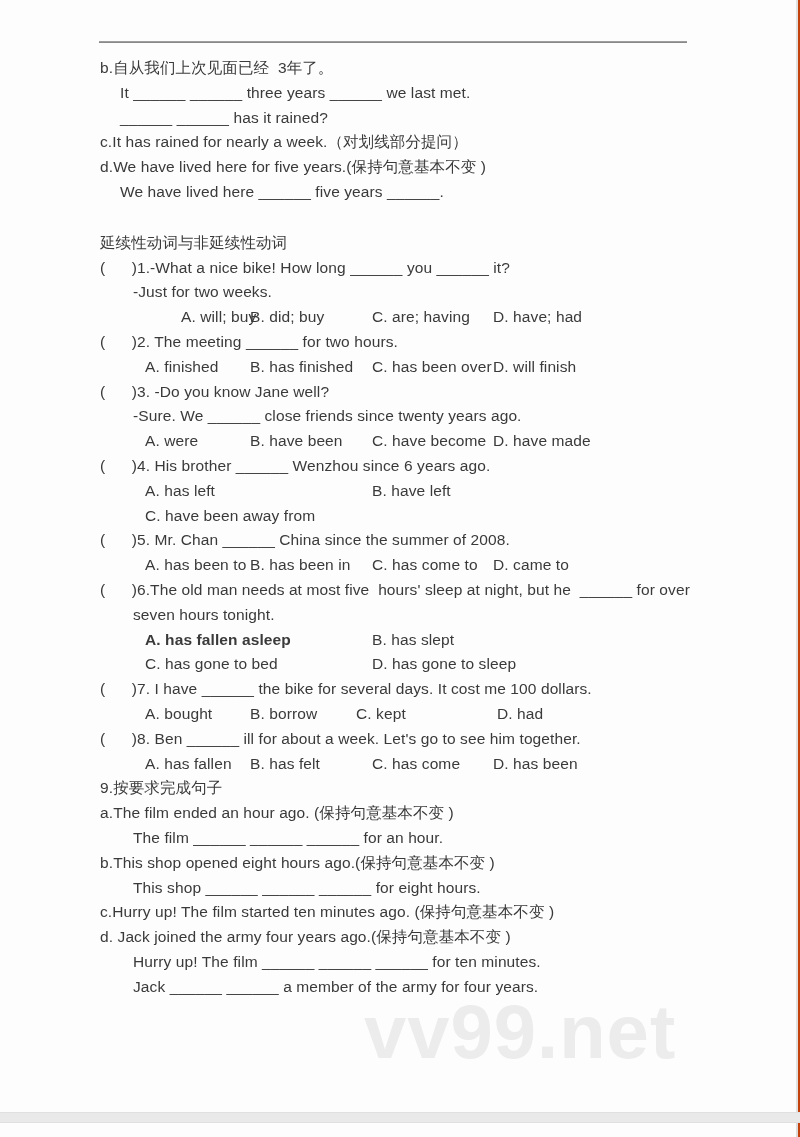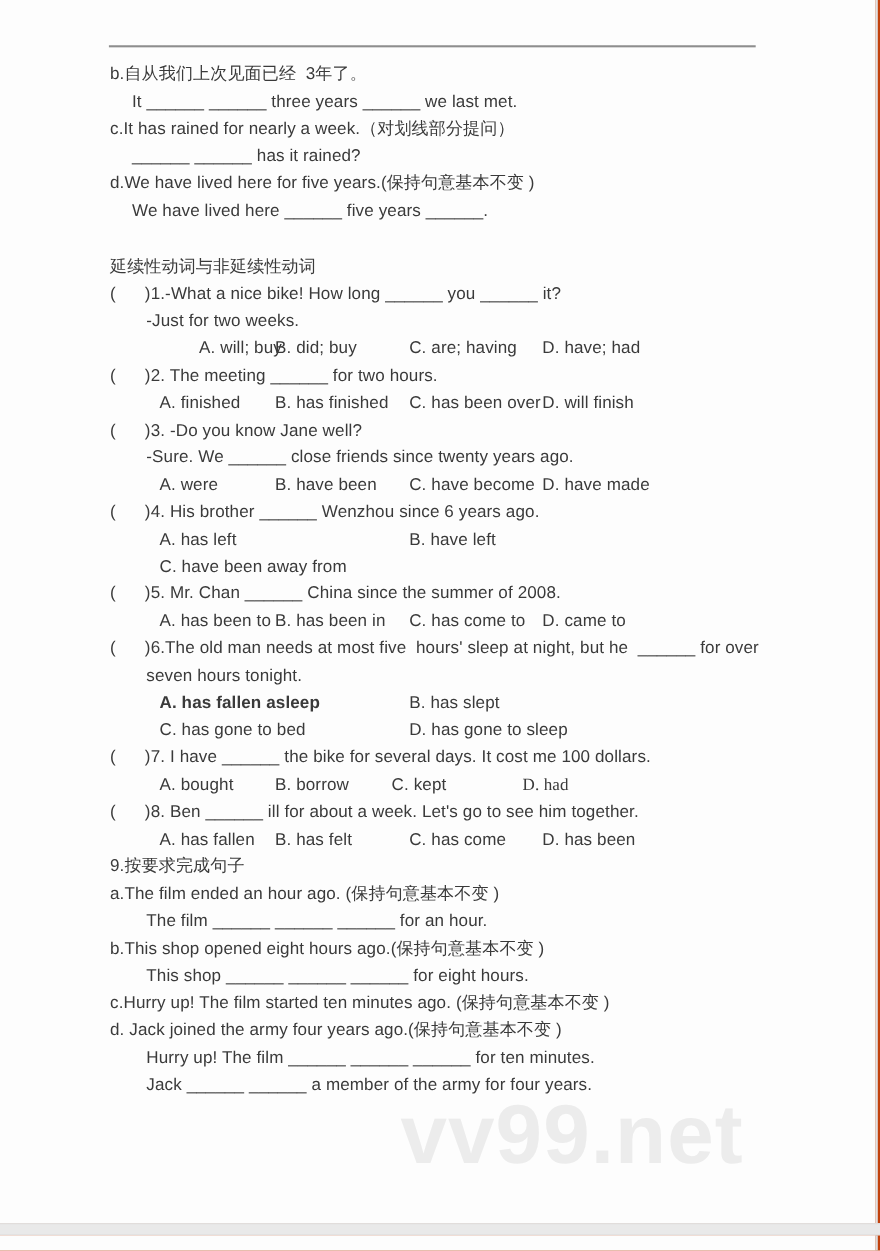--- a/index.html
+++ b/index.html
@@ -87,22 +87,22 @@
 </style>
 </head>
 <body>
 
 <div class="viewport">
   <div class="page">
     <div class="top-rule"></div>
     <div class="content">
         <div class="line ind0">b.自从我们上次见面已经  3年了。</div>
         <div class="line ind1">It ______ ______ three years ______ we last met.</div>
+        <div class="line ind1">______ ______ has it rained?</div>
         <div class="line ind0">c.It has rained for nearly a week.（对划线部分提问）</div>
-        <div class="line ind1">______ ______ has it rained?</div>
         <div class="line ind0">d.We have lived here for five years.(保持句意基本不变 )</div>
         <div class="line ind1">We have lived here ______ five years ______.</div>
         <div class="spacer"></div>
         <div class="line ind0">延续性动词与非延续性动词</div>
         <div class="line ind0">(      )1.-What a nice bike! How long ______ you ______ it?</div>
         <div class="line ind2">-Just for two weeks.</div>
         <div class="line opts"><span style="left: 45px; margin-left: 36px;">A. will; buy</span><span style="left: 150px;">B. did; buy</span><span style="left: 272px;">C. are; having</span><span style="left: 393px;">D. have; had</span></div>
         <div class="line ind0">(      )2. The meeting ______ for two hours.</div>
         <div class="line opts"><span style="left: 45px;">A. finished</span><span style="left: 150px;">B. has finished</span><span style="left: 272px; text-align: right;">C. has been over</span><span style="left: 393px;">D. will finish</span></div>
         <div class="line ind0">(      )3. -Do you know Jane well?</div>
@@ -111,21 +111,21 @@
         <div class="line ind0">(      )4. His brother ______ Wenzhou since 6 years ago.</div>
         <div class="line opts"><span style="left: 45px;">A. has left</span><span style="left: 272px;">B. have left</span></div>
         <div class="line opts"><span style="left: 45px;">C. have been away from</span></div>
         <div class="line ind0">(      )5. Mr. Chan ______ China since the summer of 2008.</div>
         <div class="line opts"><span style="left: 45px;">A. has been to</span><span style="left: 150px;">B. has been in</span><span style="left: 272px;">C. has come to</span><span style="left: 393px;">D. came to</span></div>
         <div class="line ind0">(      )6.The old man needs at most five  hours' sleep at night, but he  ______ for over</div>
         <div class="line ind2">seven hours tonight.</div>
         <div class="line opts"><span style="left: 45px; font-weight: bold;">A. has fallen asleep</span><span style="left: 272px;">B. has slept</span></div>
         <div class="line opts"><span style="left: 45px;">C. has gone to bed</span><span style="left: 272px;">D. has gone to sleep</span></div>
         <div class="line ind0">(      )7. I have ______ the bike for several days. It cost me 100 dollars.</div>
-        <div class="line opts"><span style="left: 45px;">A. bought</span><span style="left: 150px;">B. borrow</span><span style="left: 256px;">C. kept</span><span style="left: 375px; font-family: Liberation Serif, serif;">D. had</span></div>
+        <div class="line opts"><span style="left: 45px;">A. bought</span><span style="left: 150px;">B. borrow</span><span style="left: 256px;">C. kept</span><span style="left: 397px;">D. had</span></div>
         <div class="line ind0">(      )8. Ben ______ ill for about a week. Let's go to see him together.</div>
         <div class="line opts"><span style="left: 45px;">A. has fallen</span><span style="left: 150px;">B. has felt</span><span style="left: 272px;">C. has come</span><span style="left: 393px;">D. has been</span></div>
         <div class="line ind0">9.按要求完成句子</div>
         <div class="line ind0">a.The film ended an hour ago. (保持句意基本不变 )</div>
         <div class="line ind2">The film ______ ______ ______ for an hour.</div>
         <div class="line ind0">b.This shop opened eight hours ago.(保持句意基本不变 )</div>
         <div class="line ind2">This shop ______ ______ ______ for eight hours.</div>
         <div class="line ind0">c.Hurry up! The film started ten minutes ago. (保持句意基本不变 )</div>
         <div class="line ind0">d. Jack joined the army four years ago.(保持句意基本不变 )</div>
         <div class="line ind2">Hurry up! The film ______ ______ ______ for ten minutes.</div>

